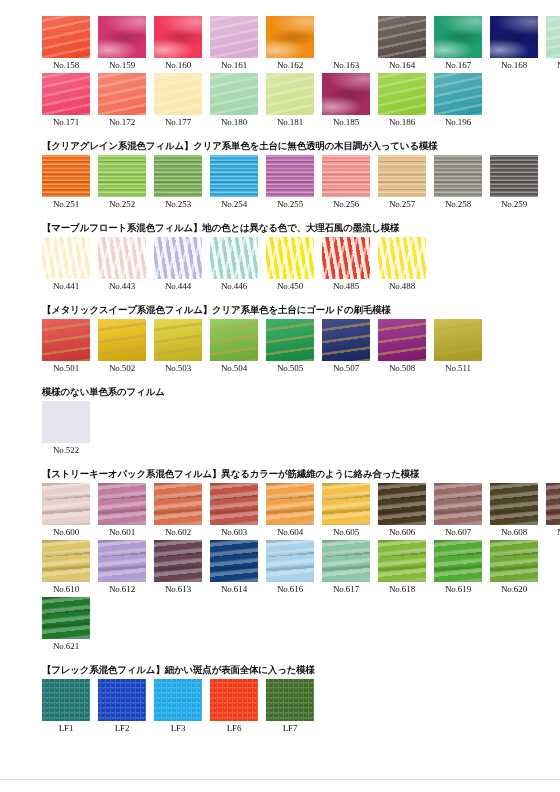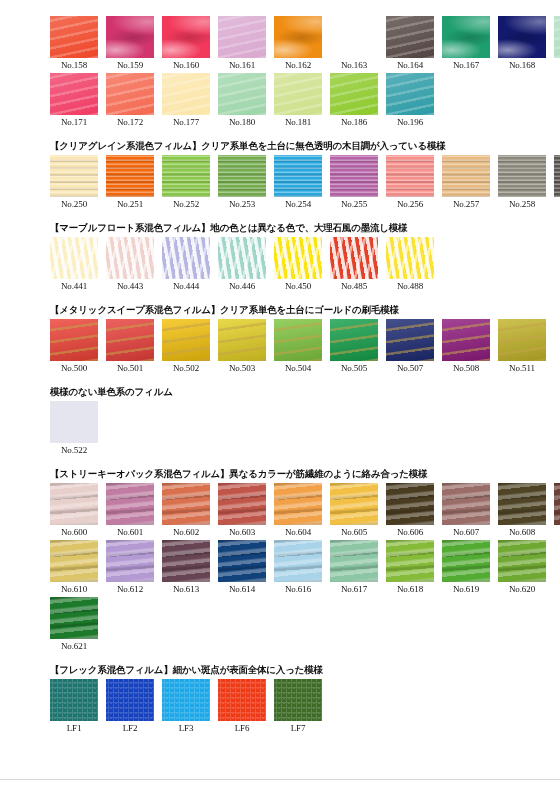--- a/index.html
+++ b/index.html
@@ -9,21 +9,21 @@
     background:#ffffff;
     font-family:"Liberation Serif","DejaVu Serif",serif;
     color:#1a1a1a;
     overflow:hidden;
     position:relative;
   }
   .page{
     position:relative;
     width:560px;height:792px;
     box-sizing:border-box;
-    padding:16px 0 0 12px;
+    padding:16px 0 0 4px;
     border-radius:17px;
   }
   .section{ margin:0; }
   .heading{
     font-family:"DejaVu Sans","Liberation Sans",sans-serif;
     font-size:9.5px;
     line-height:13px;
     font-weight:700;
     color:#111;
     margin:0 0 3px 38px;
@@ -190,38 +190,38 @@
           </div>
           <div class="cell">
             <div class="swatch tex-streak" style="background: rgb(158, 213, 169);"></div>
             <div class="label">No.180</div>
           </div>
           <div class="cell">
             <div class="swatch tex-streak" style="background: rgb(205, 224, 138);"></div>
             <div class="label">No.181</div>
           </div>
           <div class="cell">
+            <div class="swatch tex-swirl" style="background: rgb(163, 43, 94);"></div>
+            <div class="label">No.185</div>
+          </div>
+          <div class="cell">
             <div class="swatch tex-streak" style="background: rgb(140, 201, 42);"></div>
             <div class="label">No.186</div>
           </div>
           <div class="cell">
             <div class="swatch tex-streak" style="background: rgb(42, 154, 165);"></div>
             <div class="label">No.196</div>
           </div>
         </div>
       </div>
       <div class="section">
         <div class="gap-md"></div>
         <div class="heading">【クリアグレイン系混色フィルム】クリア系単色を土台に無色透明の木目調が入っている模様</div>
         <div class="row">
           <div class="cell">
-            <div class="swatch tex-grain" style="background: rgb(250, 231, 181);"></div>
-            <div class="label">No.250</div>
-          </div>
-          <div class="cell">
             <div class="swatch tex-grain" style="background: rgb(244, 104, 14);"></div>
             <div class="label">No.251</div>
           </div>
           <div class="cell">
             <div class="swatch tex-grain" style="background: rgb(139, 201, 74);"></div>
             <div class="label">No.252</div>
           </div>
           <div class="cell">
             <div class="swatch tex-grain" style="background: rgb(116, 172, 78);"></div>
             <div class="label">No.253</div>
@@ -283,24 +283,20 @@
           <div class="cell">
             <div class="swatch tex-marble" style="background: rgb(251, 227, 54);"></div>
             <div class="label">No.488</div>
           </div>
         </div>
       </div>
       <div class="section">
         <div class="gap-md"></div>
         <div class="heading">【メタリックスイープ系混色フィルム】クリア系単色を土台にゴールドの刷毛模様</div>
         <div class="row">
-          <div class="cell">
-            <div class="swatch tex-sweep" style="background: rgb(238, 66, 55);"></div>
-            <div class="label">No.500</div>
-          </div>
           <div class="cell">
             <div class="swatch tex-sweep" style="background: rgb(233, 63, 59);"></div>
             <div class="label">No.501</div>
           </div>
           <div class="cell">
             <div class="swatch tex-sweep" style="background: rgb(244, 194, 13);"></div>
             <div class="label">No.502</div>
           </div>
           <div class="cell">
             <div class="swatch tex-sweep" style="background: rgb(227, 208, 36);"></div>

